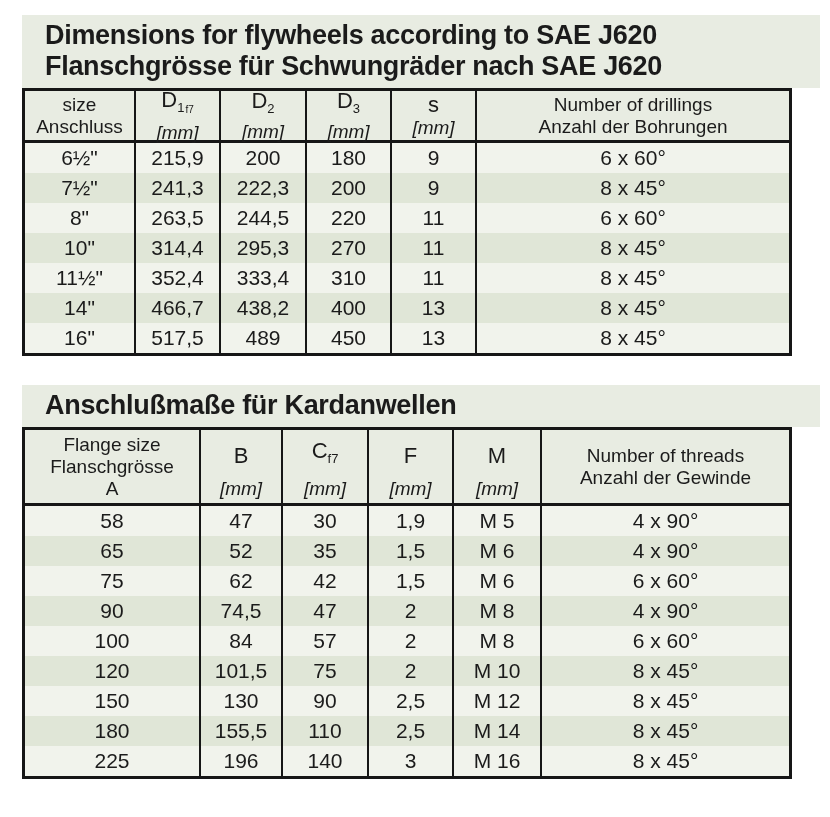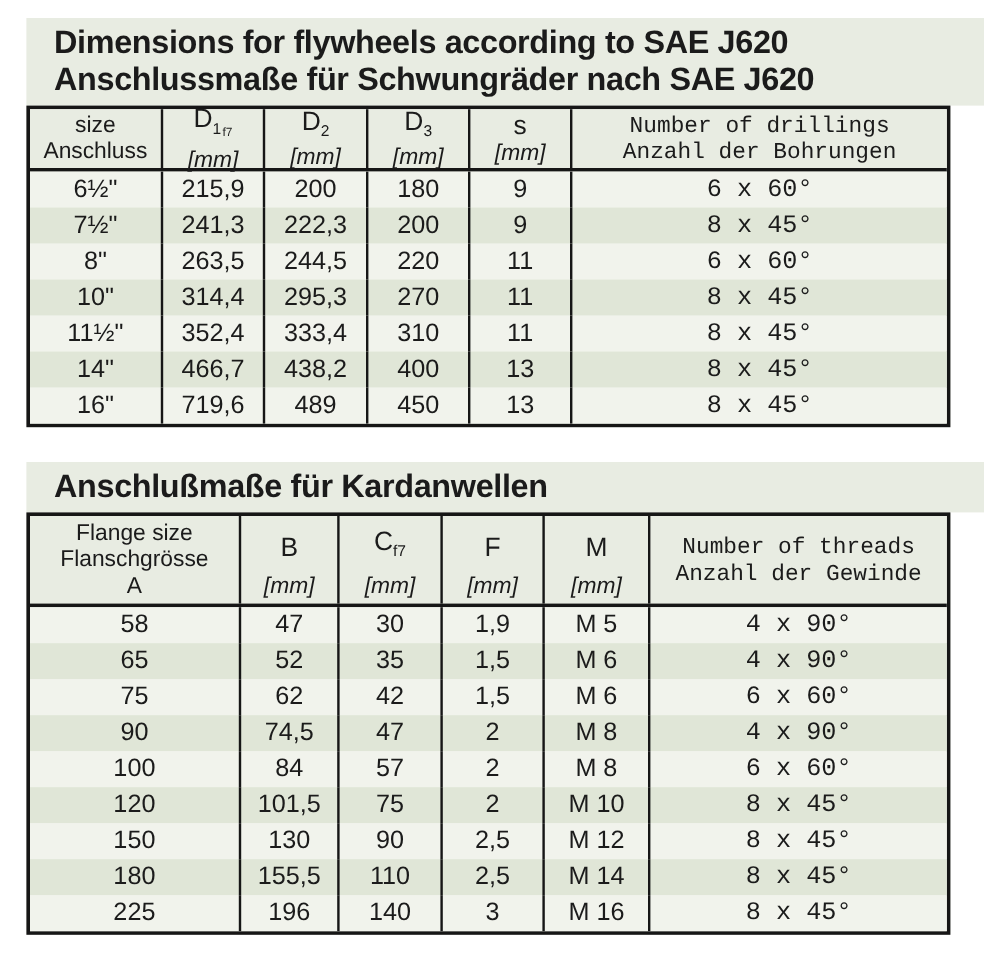--- a/index.html
+++ b/index.html
@@ -18,21 +18,21 @@
   
   .twrap{display:flex;align-items:flex-start;gap:48px;}
   .tbox{width:770px;border:3px solid var(--border);background:var(--light);}
   .thead{display:flex;background:var(--band);border-bottom:3px solid var(--border);}
   .trow{display:flex;height:30px;}
   .trow.light{background:var(--light);}
   .trow.dark{background:var(--dark);}
   .cell{border-right:2px solid var(--border);display:flex;flex-direction:column;
         align-items:center;justify-content:center;text-align:center;font-size:21px;}
   .trow .cell{flex-direction:row;}
-  .cell:last-child{border-right:none;font-family:Liberation Mono, monospace;}
+  .cell:last-child{border-right:none;}
 
   
   .t1 .cell:nth-child(1){width:111px}
   .t1 .cell:nth-child(2){width:85px}
   .t1 .cell:nth-child(3){width:86px}
   .t1 .cell:nth-child(4){width:85px}
   .t1 .cell:nth-child(5){width:85px}
   .t1 .cell:nth-child(6){width:312px}
   .t1 .thead{height:52px}
 
@@ -65,21 +65,21 @@
   .gap1{height:26px;}
 </style>
 </head>
 <body>
 
 <div class="sheet">
 
   <section>
     <header class="band">
       <div class="t-line">Dimensions for flywheels according to SAE J620</div>
-      <div class="t-line">Anschlussmaße für Schwungräder nach SAE J620</div>
+      <div class="t-line">Flanschgrösse für Schwungräder nach SAE J620</div>
     </header>
 
     <div class="twrap">
       <div class="tbox t1">
         <div class="thead">
           <div class="cell">
             <div class="hline">size</div>
             <div class="hline">Anschluss</div>
           </div>
           <div class="cell">
@@ -147,21 +147,21 @@
             <div class="trow dark">
               <div class="cell">14"</div>
               <div class="cell">466,7</div>
               <div class="cell">438,2</div>
               <div class="cell">400</div>
               <div class="cell">13</div>
               <div class="cell">8 x 45°</div>
             </div>
             <div class="trow light">
               <div class="cell">16"</div>
-              <div class="cell">719,6</div>
+              <div class="cell">517,5</div>
               <div class="cell">489</div>
               <div class="cell">450</div>
               <div class="cell">13</div>
               <div class="cell">8 x 45°</div>
             </div>
           </div>
       </div>
       <div class="ext t1ext">
           <div class="ehead"></div>
           <div class="estripe light"></div>

